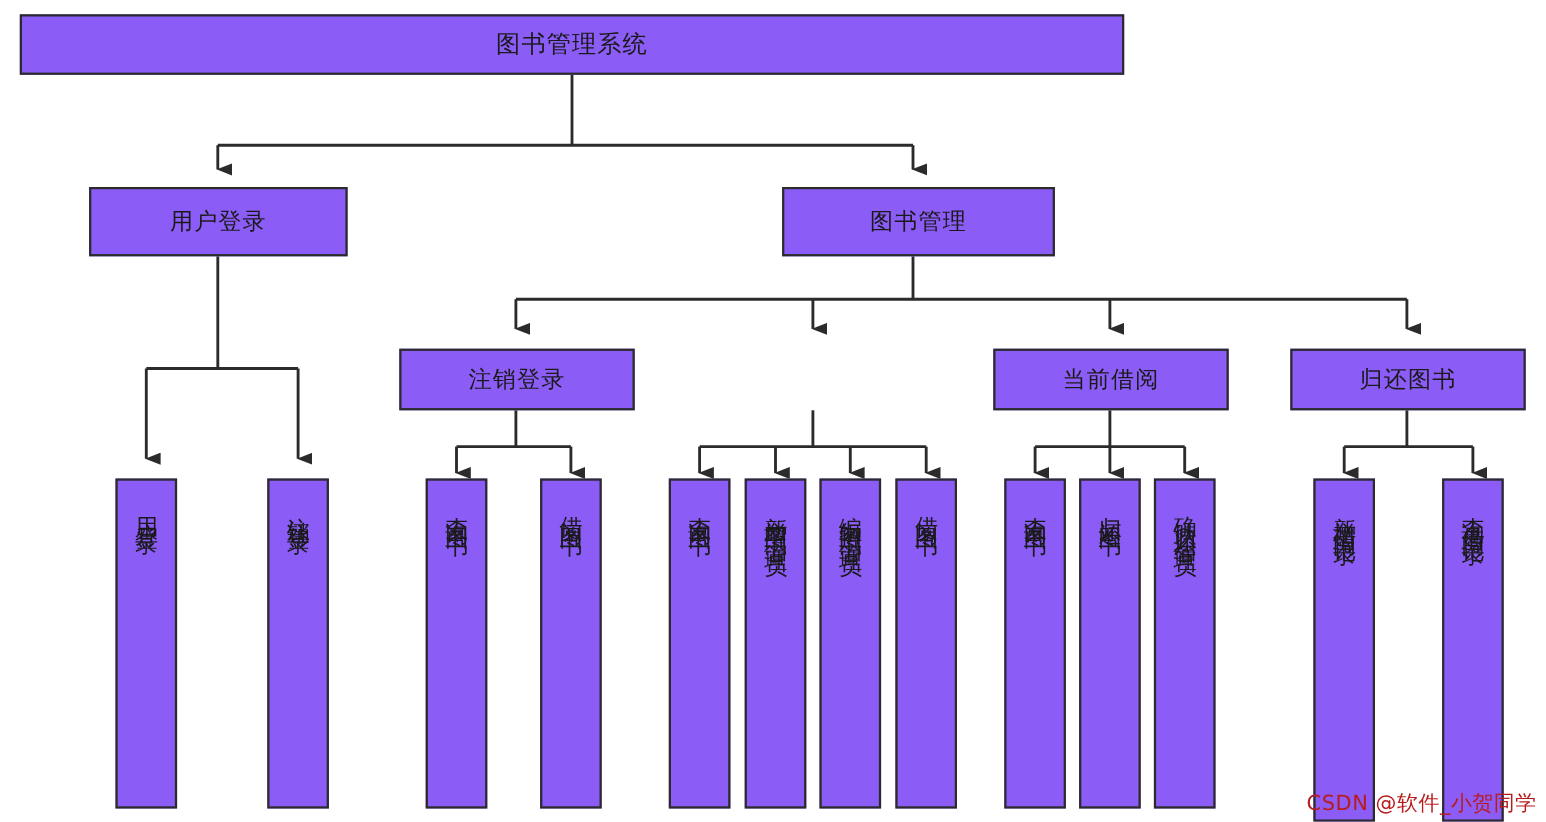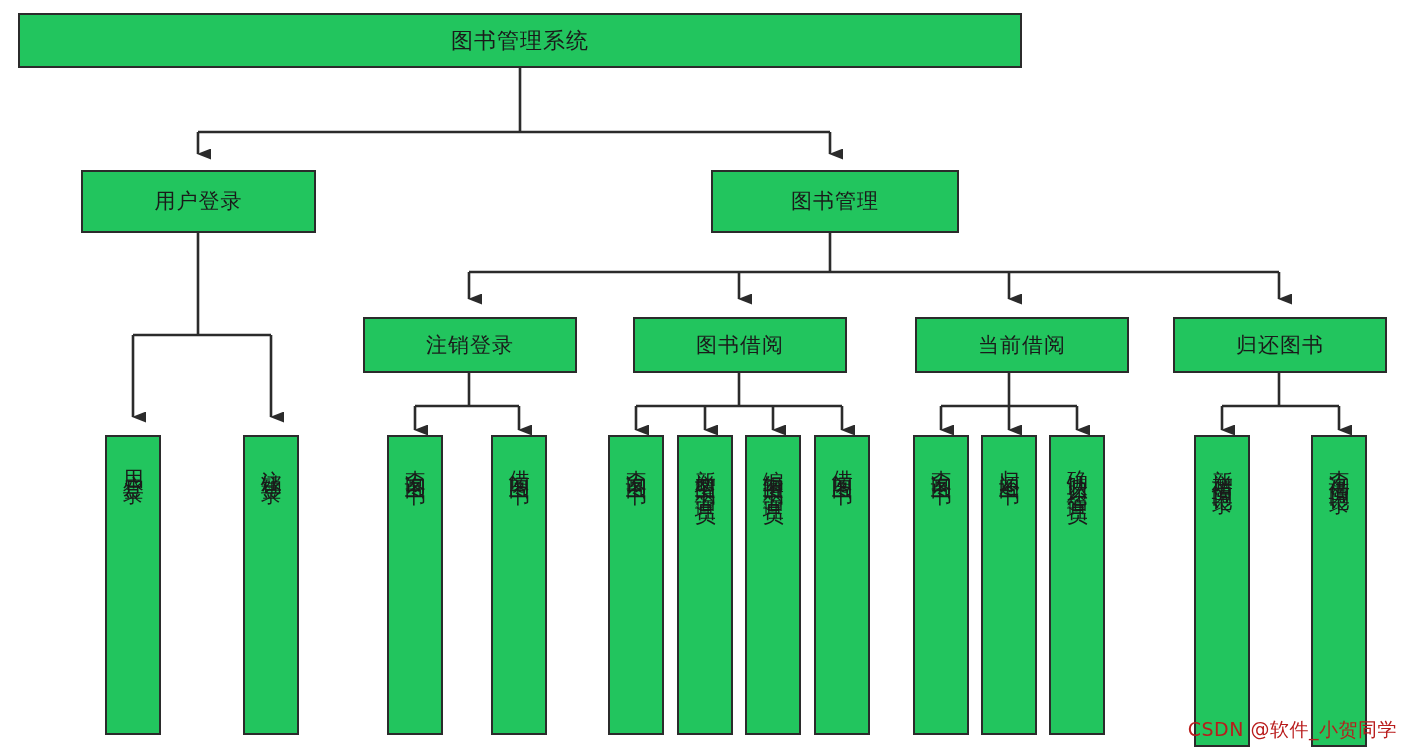--- a/index.html
+++ b/index.html
@@ -20,21 +20,21 @@
   #wires{
     position:absolute;
     left:0; top:0;
     width:1405px; height:747px;
     pointer-events:none;
   }
   
   .node{
     position:absolute;
     box-sizing:border-box;
-    background:#22c55e;
+    background:#8b5cf6;
     border:2.5px solid #2b2b2b;
     display:flex;
     align-items:center;
     justify-content:center;
     overflow:hidden;
   }
   .node .label{
     font-size:21px;
     line-height:1.15;
     letter-spacing:1px;
@@ -135,24 +135,21 @@
   <div class="node" style="left:81px;top:170px;width:235px;height:63px;">
     <span class="label">用户登录</span>
   </div>
   <div class="node" style="left:711px;top:170px;width:248px;height:63px;">
     <span class="label">图书管理</span>
   </div>
 
   <div class="node" style="left:363px;top:317px;width:214px;height:56px;">
     <span class="label">注销登录</span>
   </div>
-  <div class="node" style="left:633px;top:317px;width:214px;height:56px;">
-    <span class="label">图书借阅</span>
-  </div>
-  <div class="node" style="left:903px;top:317px;width:214px;height:56px;margin-left:12px;">
+  <div class="node" style="left:903px;top:317px;width:214px;height:56px;">
     <span class="label">当前借阅</span>
   </div>
   <div class="node" style="left:1173px;top:317px;width:214px;height:56px;">
     <span class="label">归还图书</span>
   </div>
 
   <div class="node leaf" style="left:105px;top:435px;width:56px;height:300px;">
     <span class="label">用户登录</span>
   </div>
   <div class="node leaf" style="left:243px;top:435px;width:56px;height:300px;">

